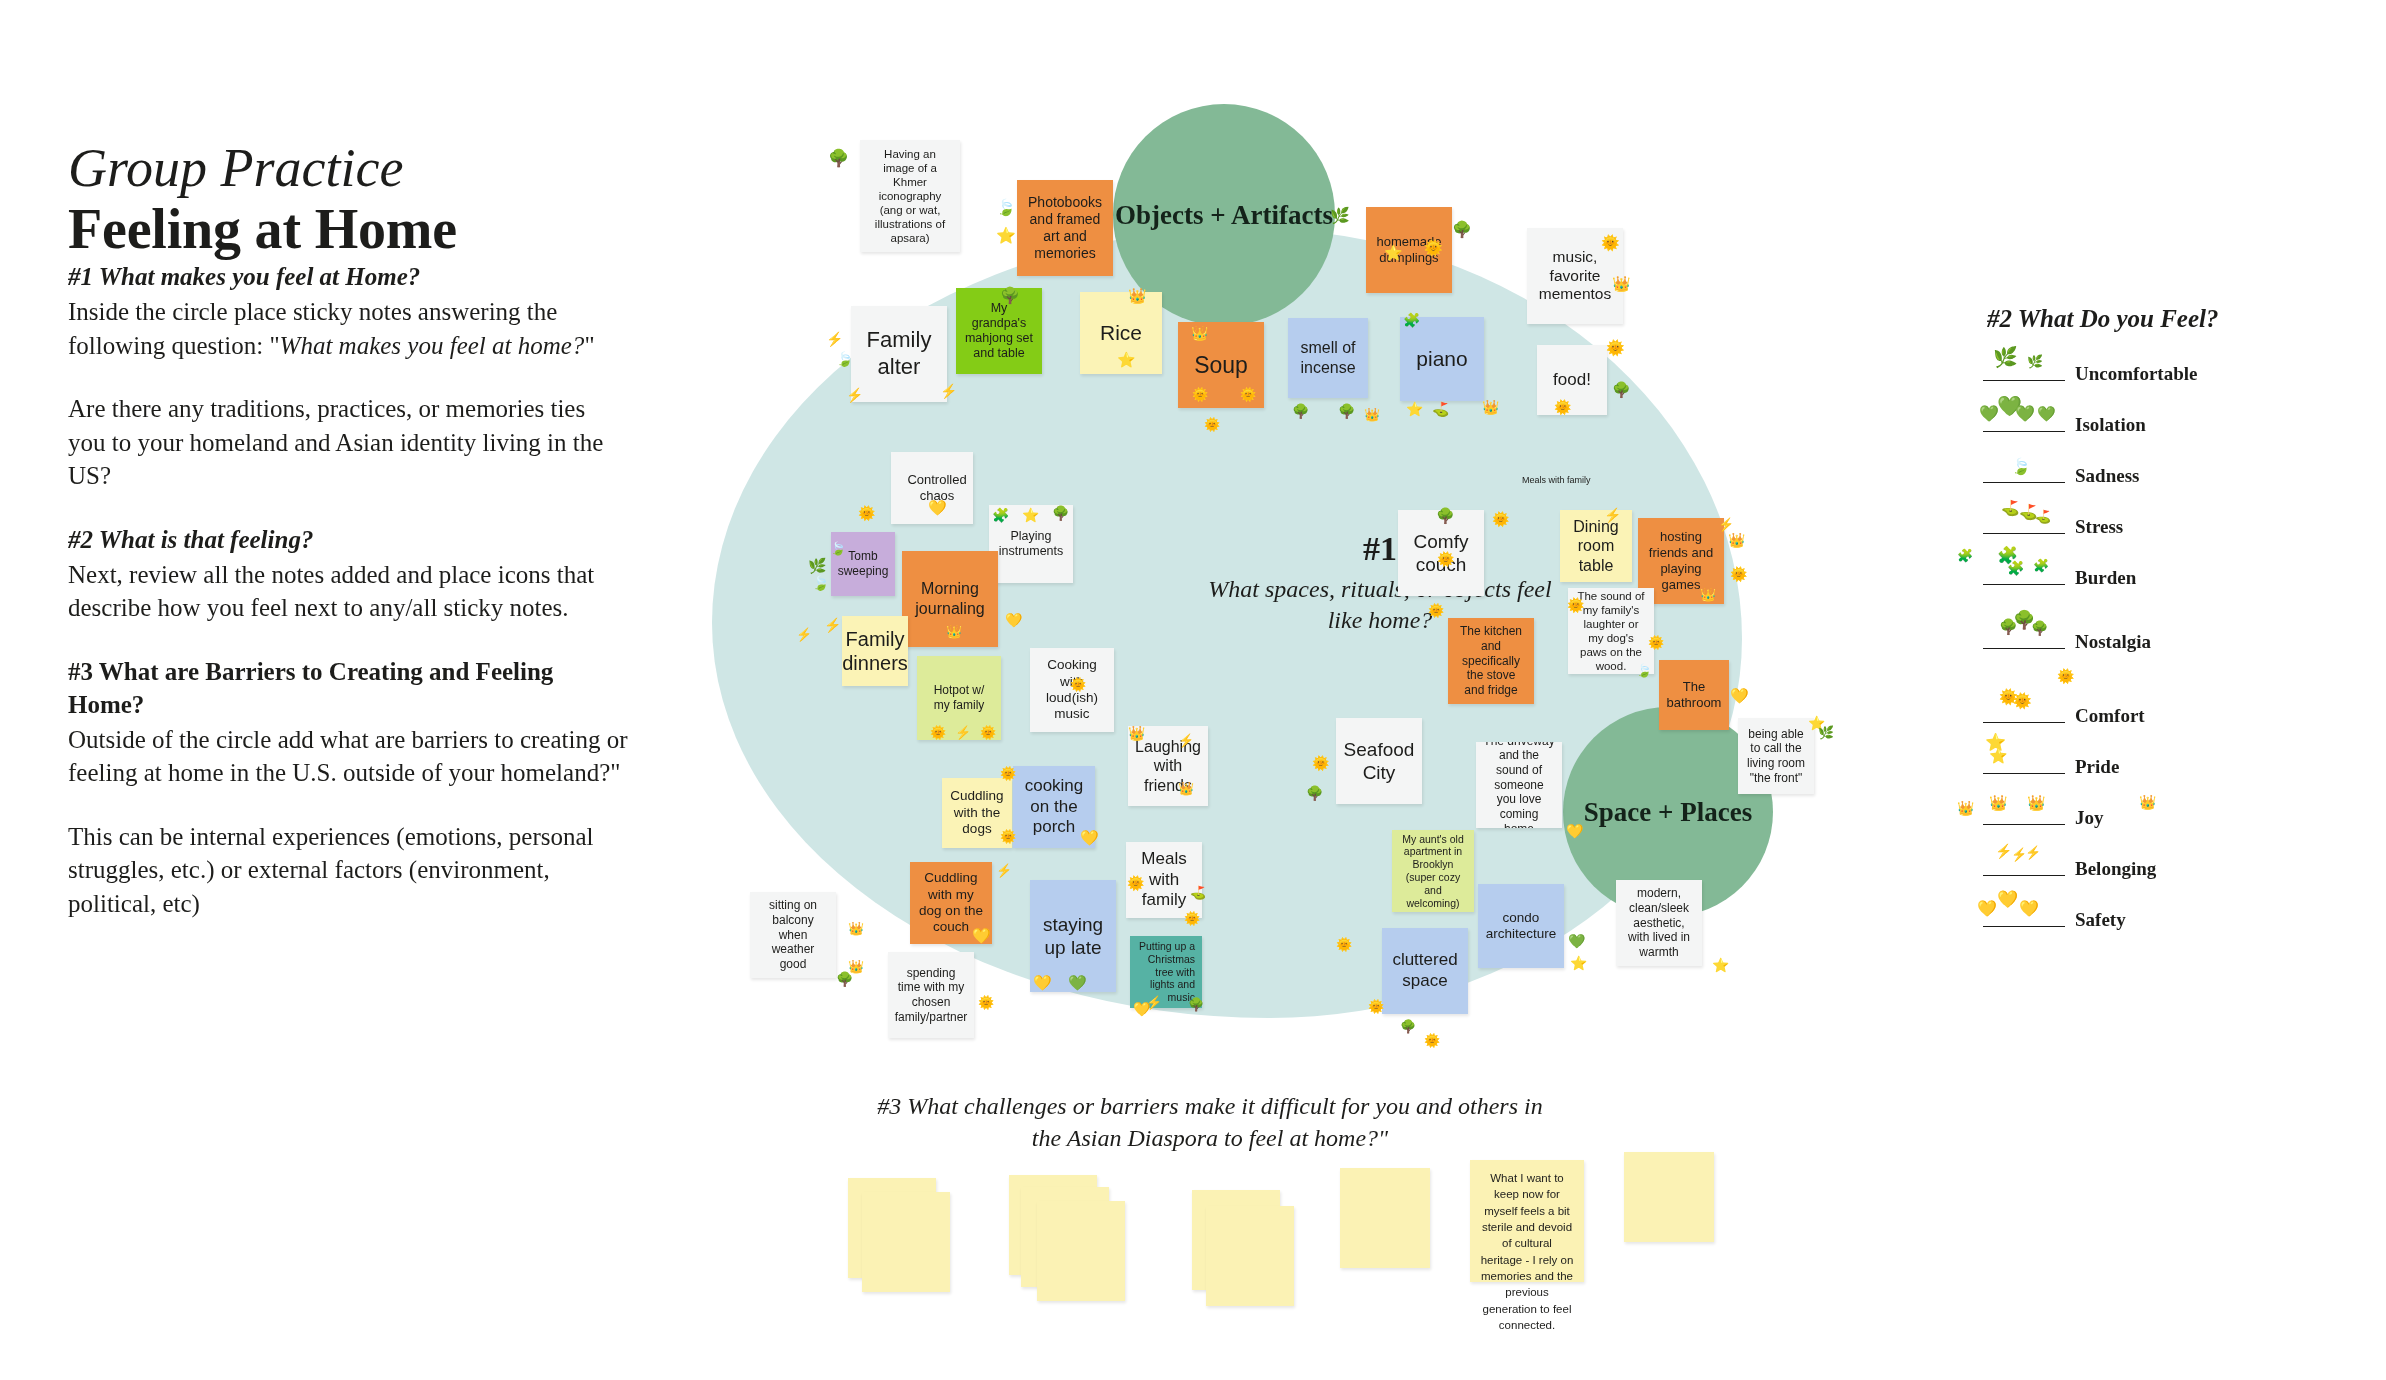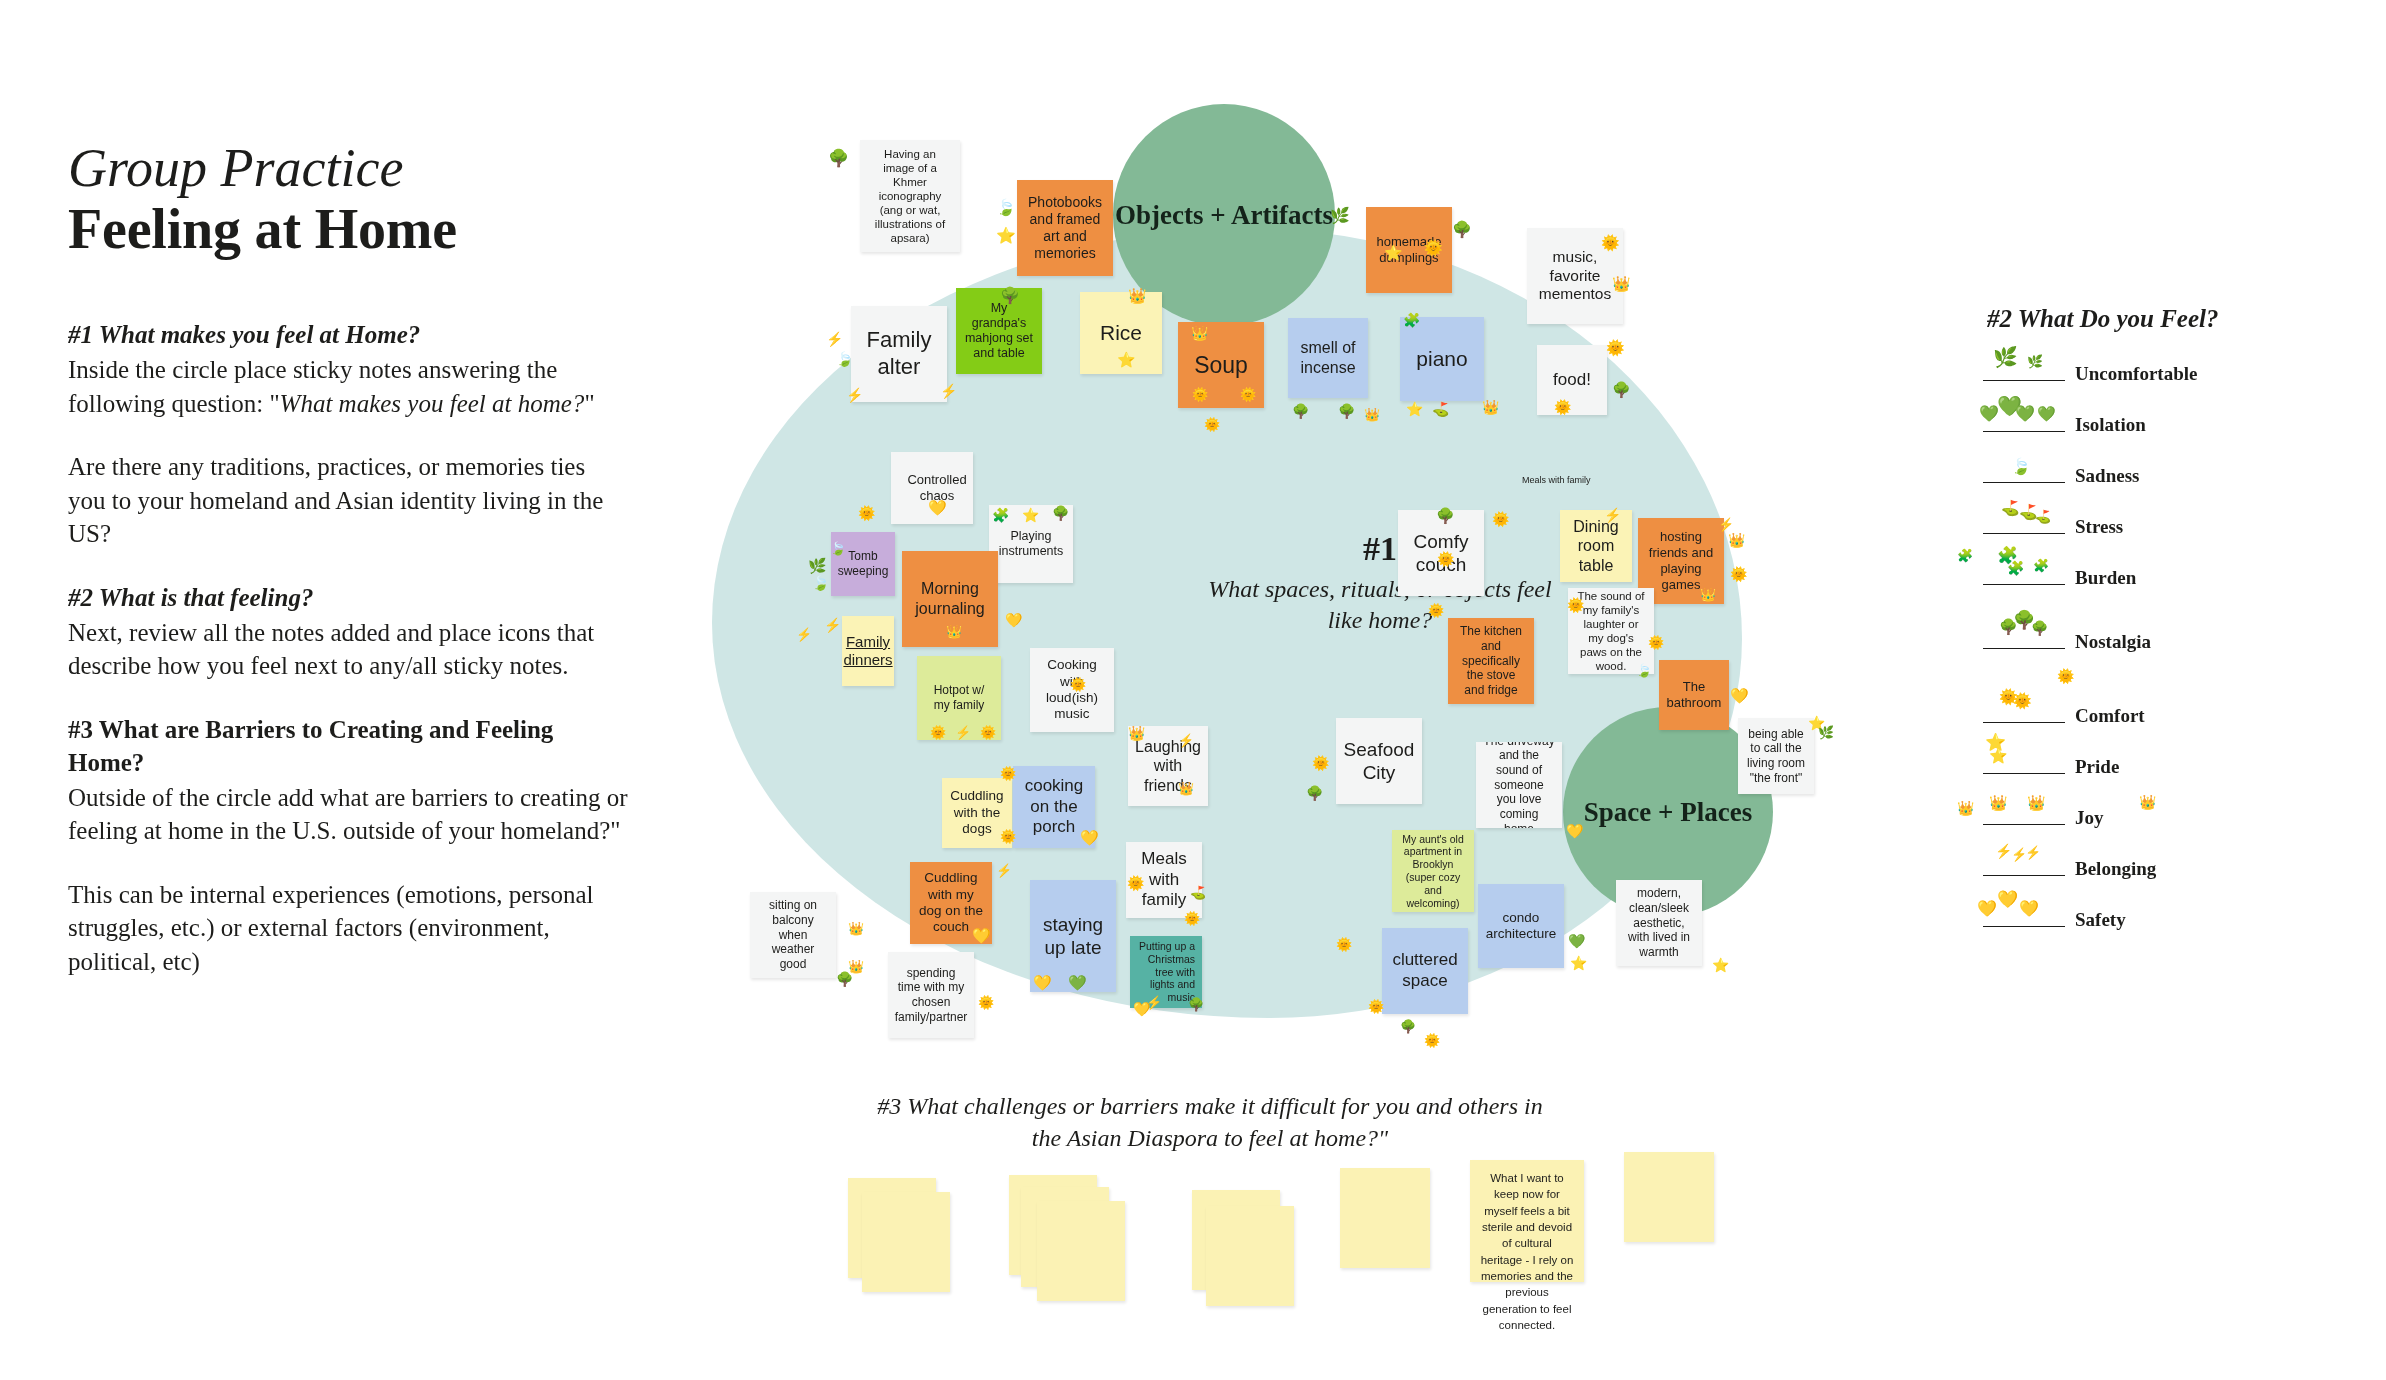--- a/index.html
+++ b/index.html
@@ -14,21 +14,21 @@
   
   .left-col{position:absolute;left:68px;top:140px;width:560px;}
   .eyebrow{
     font-family:"Liberation Serif", serif;font-style:italic;
     font-size:54px;line-height:1.05;color:#1d1d1b;margin:0 0 2px 0;font-weight:400;
   }
   .maintitle{
     font-family:"Liberation Serif", serif;font-weight:700;
     font-size:56px;line-height:1.1;margin:0;color:#1d1d1b;letter-spacing:-0.2px;
   }
-  .instr-block{margin-top:58px;}
+  .instr-block{}
   .instr-q{
     font-family:"Liberation Serif", serif;font-weight:700;font-style:italic;
     font-size:25px;line-height:1.32;margin:0 0 2px 0;
   }
   .instr-q.noital{font-style:normal;}
   .instr-p{
     font-family:"Liberation Serif", serif;font-weight:400;
     font-size:25px;line-height:1.34;margin:0;
   }
   .instr-p em{font-style:italic;}
@@ -170,21 +170,21 @@
   <div class="note c-yellow" style="left:1080px;top:292px;width:82px;height:82px;font-size:21px;">Rice</div>
   <div class="note c-orange" style="left:1178px;top:322px;width:86px;height:86px;font-size:23px;">Soup</div>
   <div class="note c-blue" style="left:1288px;top:318px;width:80px;height:80px;font-size:16px;">smell of incense</div>
   <div class="note c-blue" style="left:1400px;top:317px;width:84px;height:84px;font-size:21px;">piano</div>
   <div class="note c-white" style="left:1537px;top:345px;width:70px;height:70px;font-size:17px;">food!</div>
 
   <div class="note c-white" style="left:891px;top:452px;width:82px;height:72px;font-size:13px;padding-left:17px;">Controlled chaos</div>
   <div class="note c-white" style="left:989px;top:505px;width:84px;height:78px;font-size:12.5px;">Playing instruments</div>
   <div class="note c-purple" style="left:831px;top:532px;width:64px;height:64px;font-size:12px;">Tomb sweeping</div>
   <div class="note c-orange" style="left:902px;top:551px;width:96px;height:96px;font-size:16px;">Morning journaling</div>
-  <div class="note c-yellow" style="left:842px;top:616px;width:52px;height:70px;font-size:15px;text-decoration:underline;">Family dinners</div>
+  <div class="note c-yellow" style="left:842px;top:616px;width:66px;height:70px;font-size:20px;">Family dinners</div>
   <div class="note c-lime" style="left:917px;top:656px;width:84px;height:84px;font-size:12px;">Hotpot w/ my family</div>
   <div class="note c-white" style="left:1030px;top:648px;width:84px;height:84px;font-size:13.5px;">Cooking with loud(ish) music</div>
 
   <div class="note c-white" style="left:1398px;top:510px;width:86px;height:86px;font-size:19px;">Comfy couch</div>
   <div class="note c-yellow" style="left:1560px;top:510px;width:72px;height:72px;font-size:16px;">Dining room table</div>
   <div class="note c-orange" style="left:1638px;top:518px;width:86px;height:86px;font-size:13px;">hosting friends and playing games</div>
   <div class="note c-white" style="left:1568px;top:588px;width:86px;height:86px;font-size:11.5px;">The sound of my family's laughter or my dog's paws on the wood.</div>
   <div class="note c-orange" style="left:1448px;top:618px;width:86px;height:86px;font-size:12px;">The kitchen and specifically the stove and fridge</div>
   <div class="note c-orange" style="left:1659px;top:660px;width:70px;height:70px;font-size:13px;">The bathroom</div>
   <div class="note c-white" style="left:1738px;top:718px;width:76px;height:76px;font-size:12px;">being able to call the living room "the front"</div>

